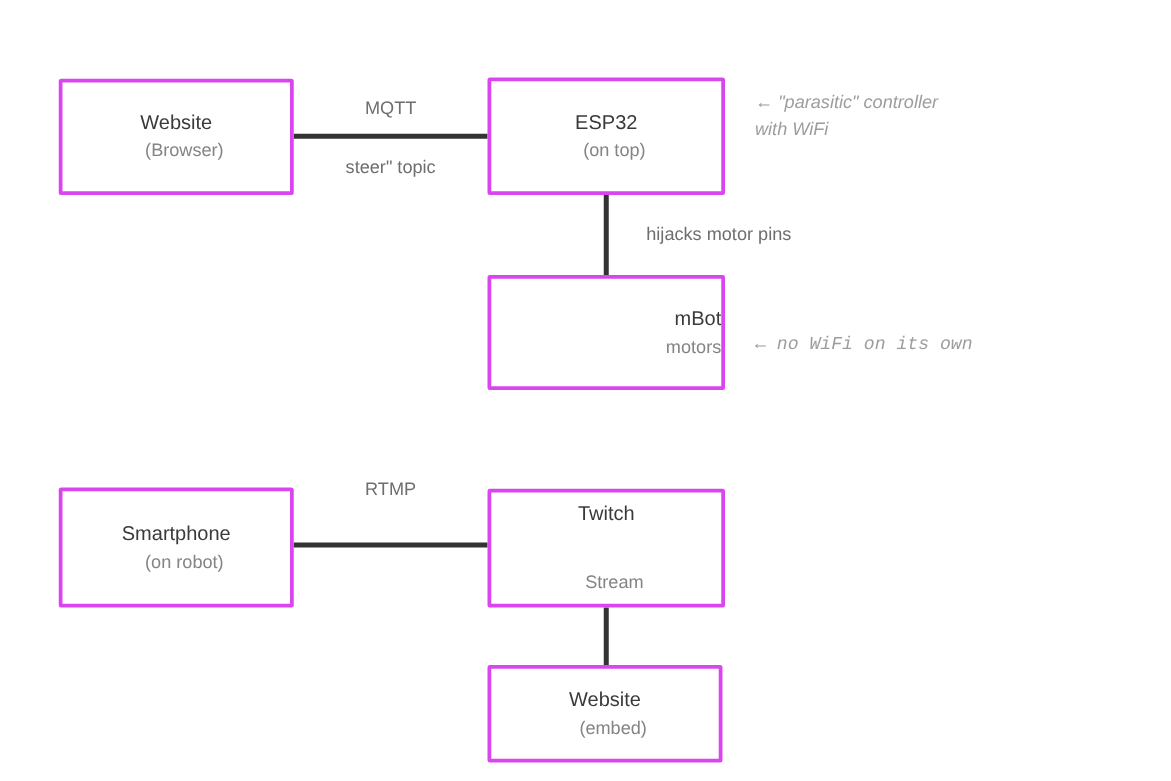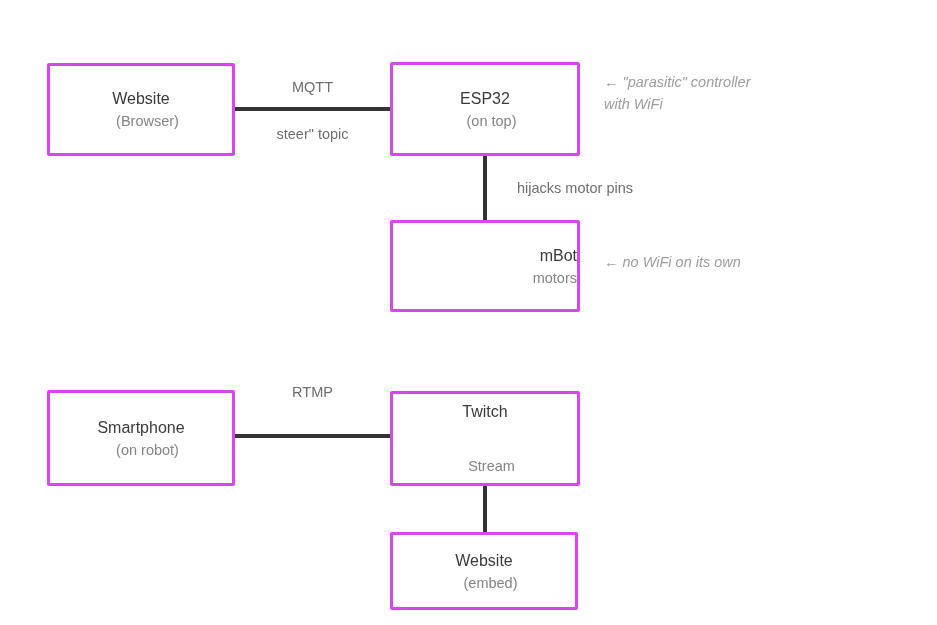--- a/index.html
+++ b/index.html
@@ -71,21 +71,21 @@
   #edge-hijack { left: 483px; top: 156px; width: 4px;   height: 64px; }
   #edge-rtmp   { left: 235px; top: 434px; width: 155px; height: 4px; }
   #edge-embed  { left: 483px; top: 486px; width: 4px;   height: 46px; }
   
   #label-mqtt   { left: 235px; top: 79px;  width: 155px; }
   #label-steer  { left: 235px; top: 126px; width: 155px; }
   #label-hijack { left: 492px; top: 180px; margin-left: 25px; }
   #label-rtmp   { left: 235px; top: 384px; width: 155px; }
   
   #annotation-parasitic { left: 604px; top: 71px;  width: 200px; }
-  #annotation-nowifi    { left: 604px; top: 251px; width: 220px; }
+  #annotation-nowifi    { left: 604px; top: 265px; width: 220px; font-family: Liberation Mono, monospace; }
 </style>
 </head>
 <body>
 
 <div class="canvas">
 
   <div class="edge" id="edge-mqtt"></div>
   <div class="edge" id="edge-hijack"></div>
   <div class="edge" id="edge-rtmp"></div>
   <div class="edge" id="edge-embed"></div>

